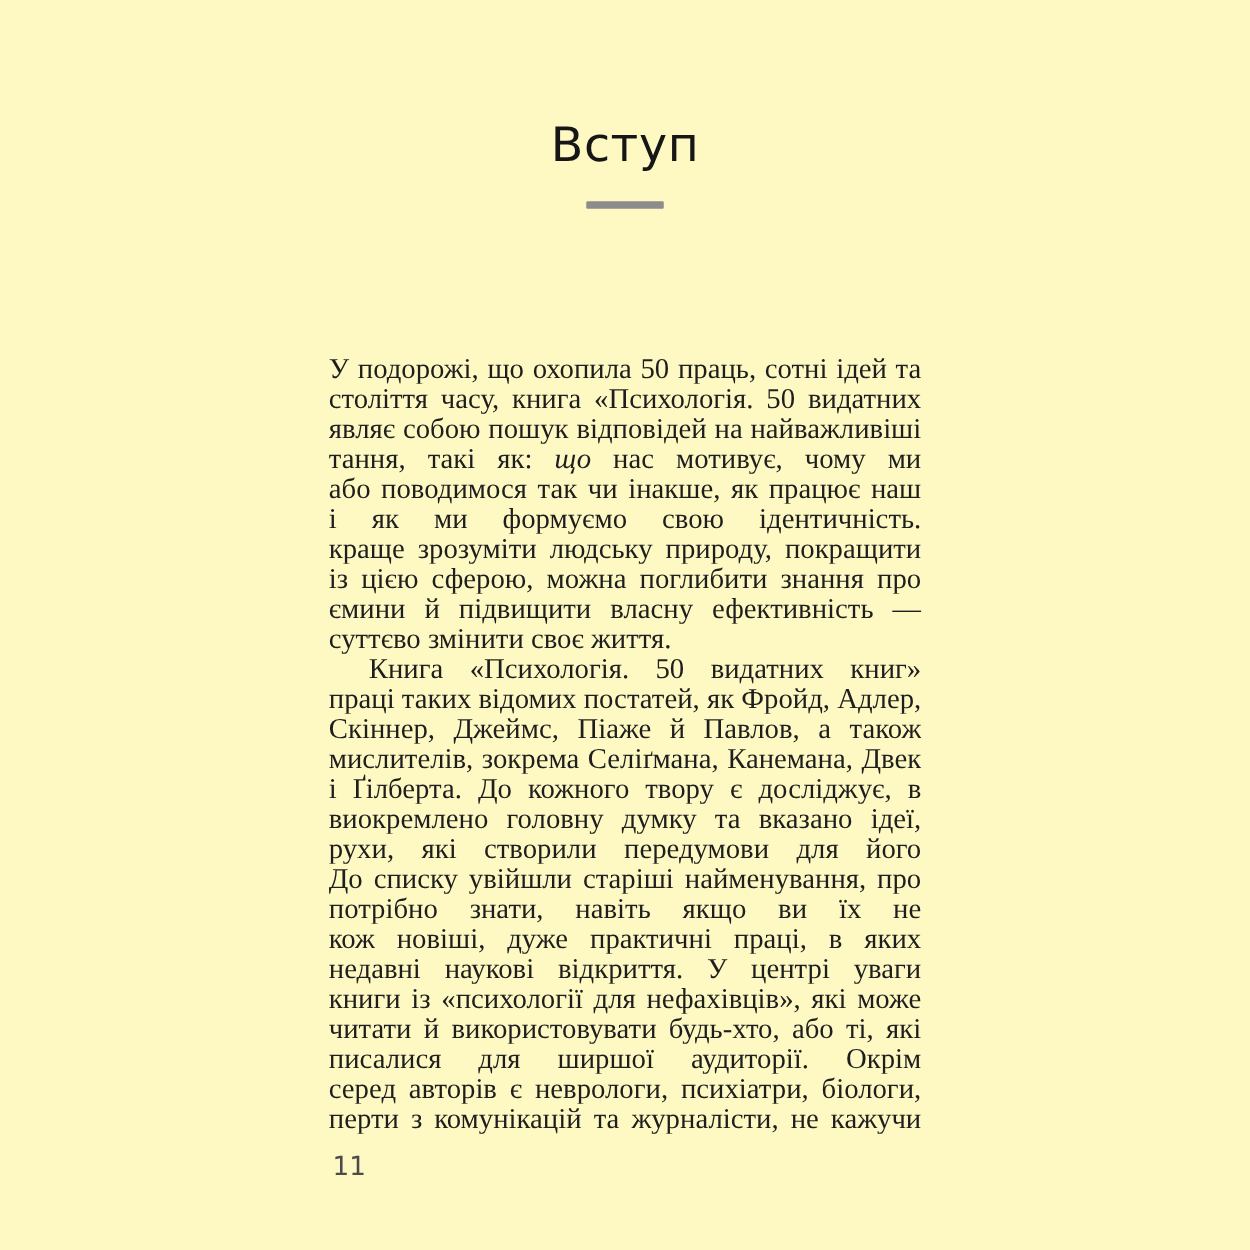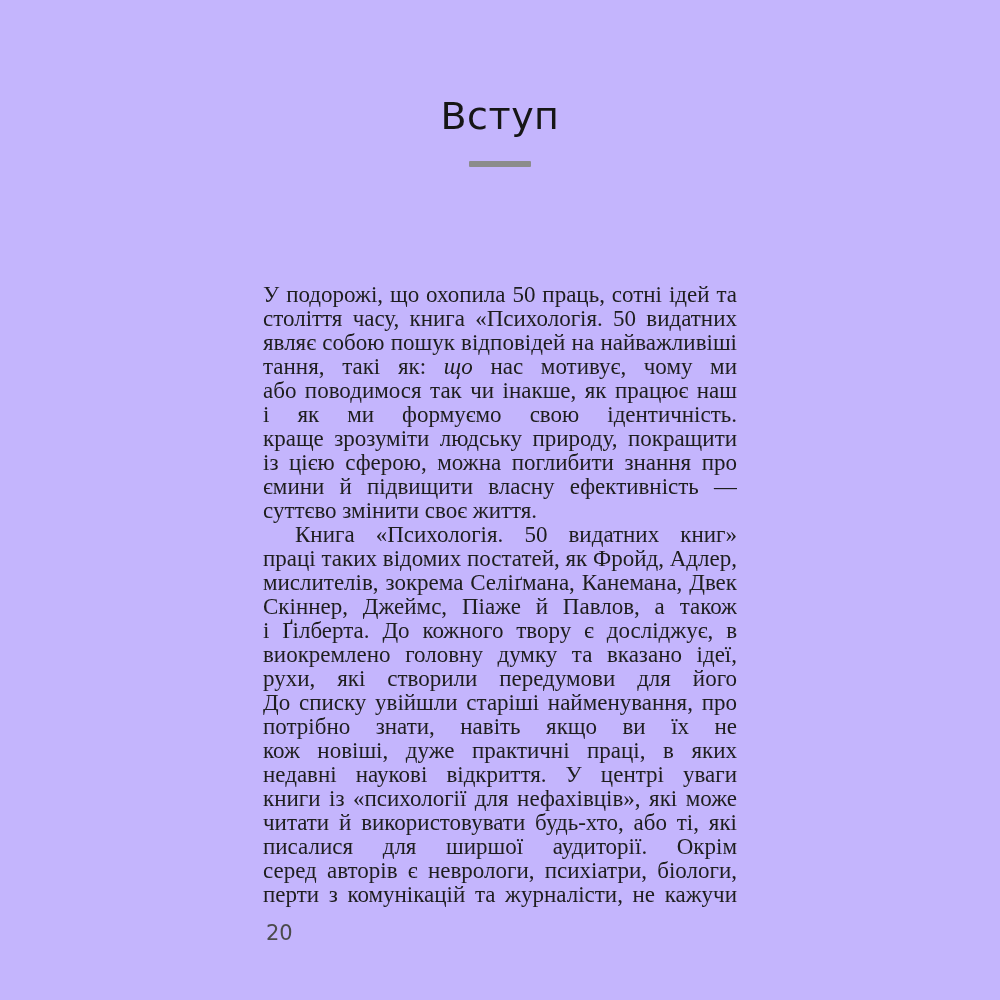--- a/index.html
+++ b/index.html
@@ -4,21 +4,21 @@
 <style>
   html, body {
     margin: 0;
     padding: 0;
     background: #ffffff;
   }
   .page {
     position: relative;
     width: 1000px;
     height: 1000px;
-    background: #c4b5fd;
+    background: #fef9c3;
     overflow: hidden;
   }
   .title {
     position: absolute;
     top: 97px;
     left: 0;
     width: 1000px;
     margin: 0;
     text-align: center;
     font-family: "DejaVu Sans", "Liberation Sans", sans-serif;
@@ -88,30 +88,30 @@
         <div class="line">або поводимося так чи інакше, як працює наш мозок</div>
         <div class="line">і як ми формуємо свою ідентичність. Ознайомившись</div>
         <div class="line">краще зрозуміти людську природу, покращити вза-</div>
         <div class="line">із цією сферою, можна поглибити знання про себе,</div>
         <div class="line">ємини й підвищити власну ефективність — словом,</div>
         <div class="line no-justify">суттєво змінити своє життя.</div>
       </div>
       <div>
         <div class="line indent">Книга «Психологія. 50 видатних книг» досліджує</div>
         <div class="line">праці таких відомих постатей, як Фройд, Адлер, Юнґ,</div>
+        <div class="line">Скіннер, Джеймс, Піаже й Павлов, а також сучасних</div>
         <div class="line">мислителів, зокрема Селіґмана, Канемана, Двек</div>
-        <div class="line">Скіннер, Джеймс, Піаже й Павлов, а також сучасних</div>
         <div class="line">і Ґілберта. До кожного твору є досліджує, в якому</div>
         <div class="line">виокремлено головну думку та вказано ідеї, людей та</div>
         <div class="line">рухи, які створили передумови для його написання.</div>
         <div class="line">До списку увійшли старіші найменування, про які</div>
         <div class="line">потрібно знати, навіть якщо ви їх не читатимете, а та-</div>
         <div class="line">кож новіші, дуже практичні праці, в яких враховано</div>
         <div class="line">недавні наукові відкриття. У центрі уваги перебувають</div>
         <div class="line">книги із «психології для нефахівців», які може про-</div>
         <div class="line">читати й використовувати будь-хто, або ті, які свідомо</div>
         <div class="line">писалися для ширшої аудиторії. Окрім психологів,</div>
         <div class="line">серед авторів є неврологи, психіатри, біологи, екс-</div>
         <div class="line">перти з комунікацій та журналісти, не кажучи вже</div>
       </div>
     </div>
-  <div class="pagenum">20</div>
+  <div class="pagenum">11</div>
 </div>
 
 </body></html>

